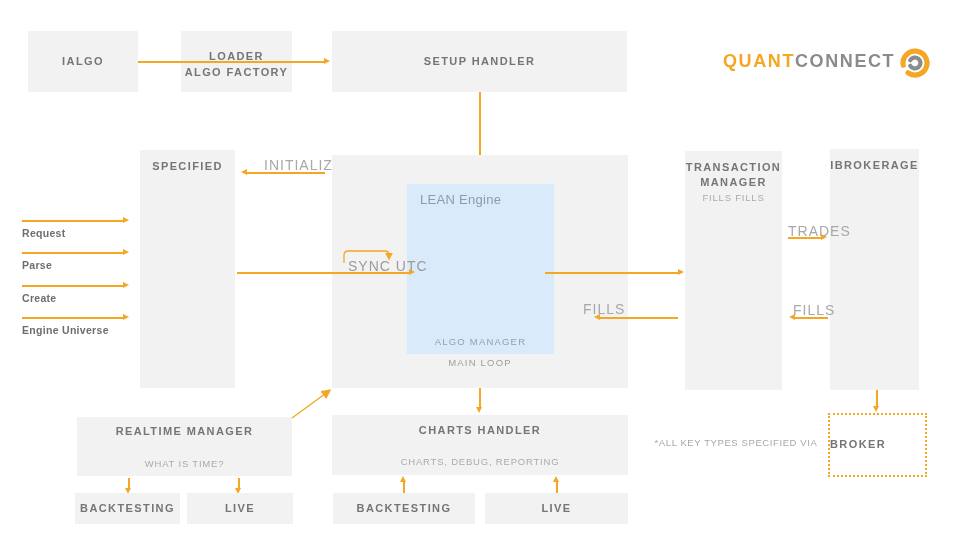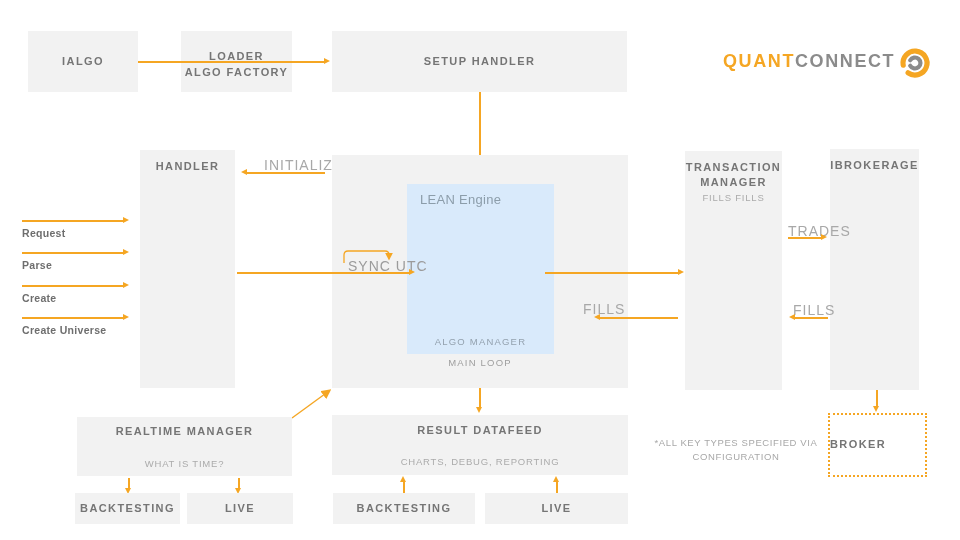--- a/index.html
+++ b/index.html
@@ -74,34 +74,34 @@
     <div class="logo-text">
       <span style="color:#F5A623;">QUANT</span><span style="color:#8B8B8B;">CONNECT</span>
     </div>
     <svg class="logo-svg" width="36" height="36" viewBox="0 0 36 36">
       <path d="M 6.2,19.1 A 12,12 0 1 1 11.1,26.8" stroke="#F5A623" stroke-width="5.2" fill="none" stroke-linecap="round"></path>
       <path d="M 13.2,14.25 A 5.5,5.5 0 1 1 13.2,19.75" stroke="#8B8B8B" stroke-width="4.2" fill="none" stroke-linecap="round"></path>
     </svg>
   </div>
 
   <div class="box top-align" style="left:140px; top:150px; width:95px; height:238px; padding-top:9px;">
-    <div class="lbl">HANDLER</div>
+    <div class="lbl">SPECIFIED</div>
   </div>
 
   <div class="tag" style="left:264px; top:157px;">INITIALIZE</div>
   <div class="hline head-l" style="left:246px; top:172px; width:79px;"></div>
 
   <div class="hline head-r" style="left:22px; top:220px; width:102px;"></div>
   <div class="step-lbl" style="left:22px; top:227px;">Request</div>
   <div class="hline head-r" style="left:22px; top:252px; width:102px;"></div>
   <div class="step-lbl" style="left:22px; top:259px;">Parse</div>
   <div class="hline head-r" style="left:22px; top:285px; width:102px;"></div>
   <div class="step-lbl" style="left:22px; top:292px;">Create</div>
   <div class="hline head-r" style="left:22px; top:317px; width:102px;"></div>
-  <div class="step-lbl" style="left:22px; top:324px;">Create Universe</div>
+  <div class="step-lbl" style="left:22px; top:324px;">Engine Universe</div>
 
   <div class="box" style="left:332px; top:155px; width:296px; height:233px;"></div>
 
   <div class="leanbox">
     <div class="lean-title">LEAN Engine</div>
     <div class="algo-manager">ALGO MANAGER</div>
   </div>
 
 
   <div class="main-loop-lbl">MAIN LOOP</div>
@@ -139,21 +139,20 @@
   <div class="hline head-l" style="left:794px; top:317px; width:34px;"></div>
 
   <div class="vline head-d" style="left:876px; top:390px; height:17px;"></div>
 
   <div class="broker-box">
     <div class="lbl">BROKER</div>
   </div>
 
   <div class="note">
     <div>*ALL KEY TYPES SPECIFIED VIA</div>
-    <div>CONFIGURATION</div>
   </div>
 
   <svg style="position:absolute; left:288px; top:385px;" width="48" height="36">
     <defs>
       <marker id="ah-diag" markerWidth="7" markerHeight="7" refX="5" refY="3.5" orient="auto">
         <path d="M0,0 L7,3.5 L0,7 z" fill="#F5A623"></path>
       </marker>
     </defs>
     <line x1="4" y1="33" x2="41" y2="6" stroke="#F5A623" stroke-width="1.4" marker-end="url(#ah-diag)"></line>
   </svg>
@@ -169,21 +168,21 @@
   <div class="box" style="left:75px; top:493px; width:105px; height:31px;">
     <div class="lbl">BACKTESTING</div>
   </div>
   <div class="box" style="left:187px; top:493px; width:106px; height:31px;">
     <div class="lbl">LIVE</div>
   </div>
 
   <div class="vline head-d" style="left:479px; top:388px; height:20px;"></div>
 
   <div class="box" style="left:332px; top:415px; width:296px; height:60px;">
-    <div class="lbl">RESULT DATAFEED</div>
+    <div class="lbl">CHARTS HANDLER</div>
     <div class="sub">CHARTS, DEBUG, REPORTING</div>
   </div>
 
   <div class="vline head-u" style="left:403px; top:481px; height:12px;"></div>
   <div class="vline head-u" style="left:556px; top:481px; height:12px;"></div>
 
   <div class="box" style="left:333px; top:493px; width:142px; height:31px;">
     <div class="lbl">BACKTESTING</div>
   </div>
   <div class="box" style="left:485px; top:493px; width:143px; height:31px;">

